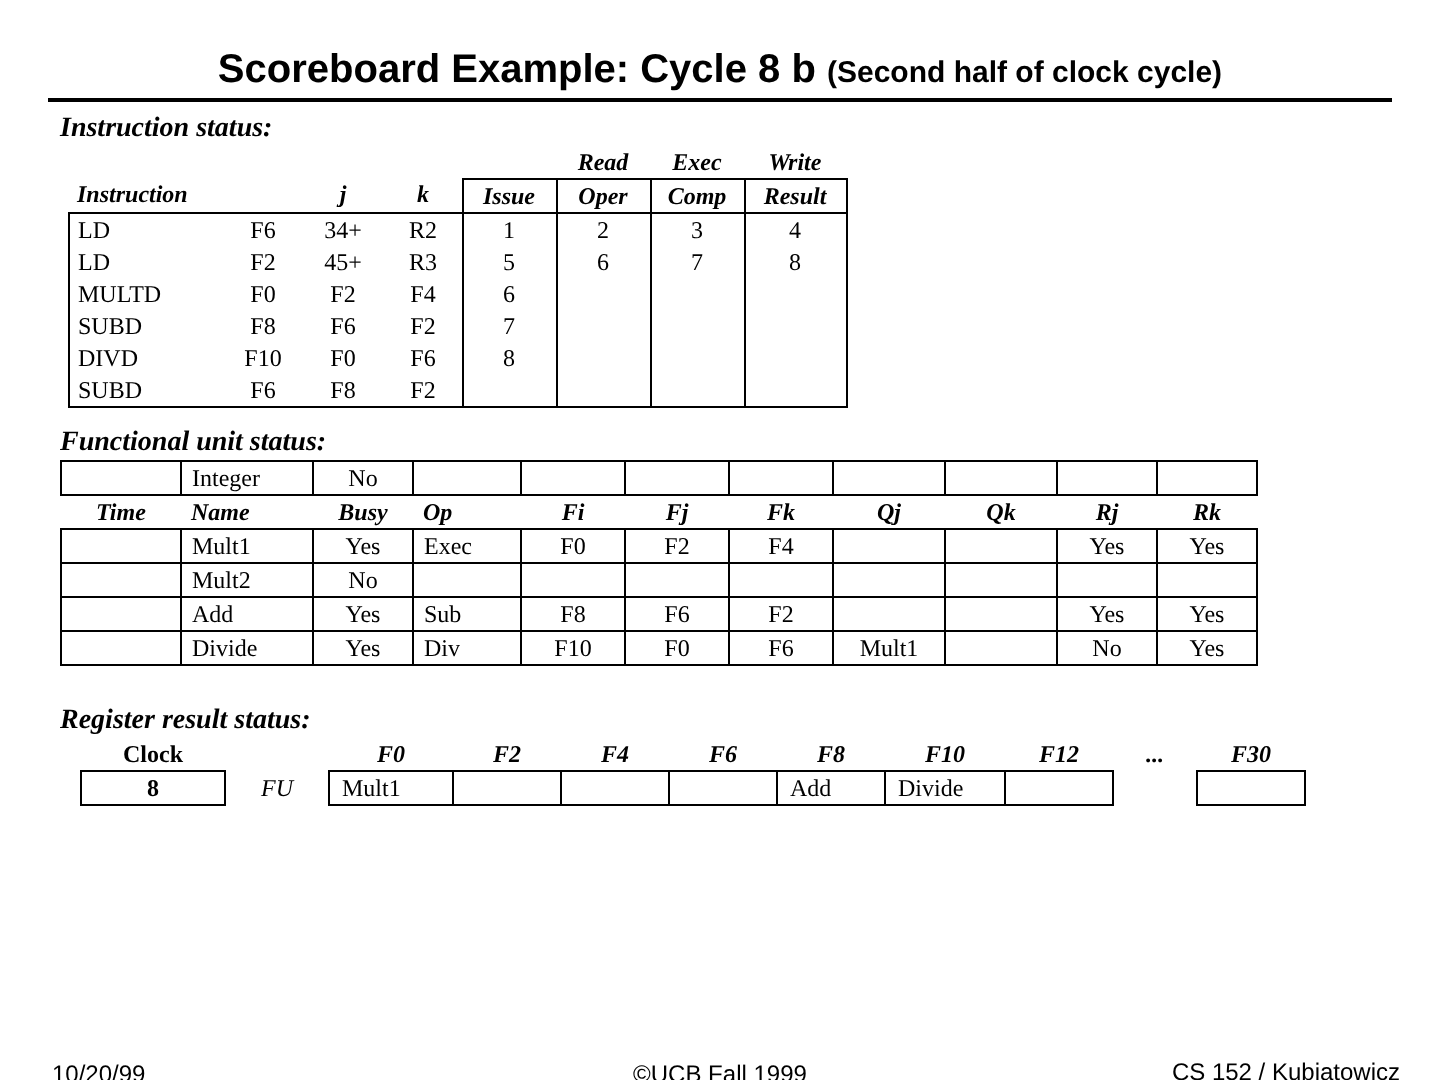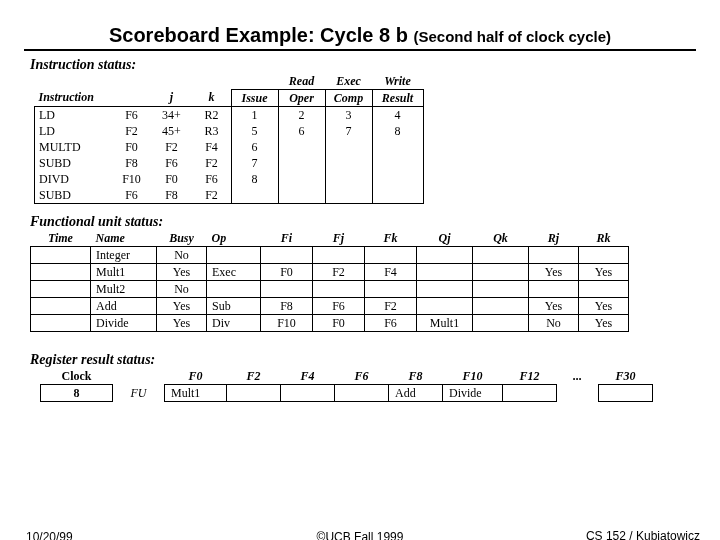--- a/index.html
+++ b/index.html
@@ -172,44 +172,44 @@
       <td class="rb bbord"></td>
     </tr>
   </tbody>
     </table>
 
   <div class="section-h" style="margin-top:10px;">Functional unit status:</div>
 
   <table class="futab" style="margin-left:0;">
     <tbody>
     <tr>
+      <td class="bx"></td>
+      <td class="bx left">Integer</td>
+      <td class="bx">No</td>
+      <td class="bx left"></td>
+      <td class="bx"></td>
+      <td class="bx"></td>
+      <td class="bx"></td>
+      <td class="bx"></td>
+      <td class="bx"></td>
+      <td class="bx"></td>
+      <td class="bx"></td>
+    </tr>
+    <tr>
       <th class="ital" style="width:50px;">Time</th>
       <th class="ital left" style="width:56px;">Name</th>
       <th class="ital" style="width:40px;">Busy</th>
       <th class="ital left" style="width:44px;">Op</th>
       <th class="ital" style="width:42px;">Fi</th>
       <th class="ital" style="width:42px;">Fj</th>
       <th class="ital" style="width:42px;">Fk</th>
       <th class="ital" style="width:46px;">Qj</th>
       <th class="ital" style="width:46px;">Qk</th>
       <th class="ital" style="width:40px;">Rj</th>
       <th class="ital" style="width:40px;">Rk</th>
-    </tr>
-    <tr>
-      <td class="bx"></td>
-      <td class="bx left">Integer</td>
-      <td class="bx">No</td>
-      <td class="bx left"></td>
-      <td class="bx"></td>
-      <td class="bx"></td>
-      <td class="bx"></td>
-      <td class="bx"></td>
-      <td class="bx"></td>
-      <td class="bx"></td>
-      <td class="bx"></td>
     </tr>
     <tr>
       <td class="bx"></td>
       <td class="bx left">Mult1</td>
       <td class="bx">Yes</td>
       <td class="bx left">Exec</td>
       <td class="bx">F0</td>
       <td class="bx">F2</td>
       <td class="bx">F4</td>
       <td class="bx"></td>

